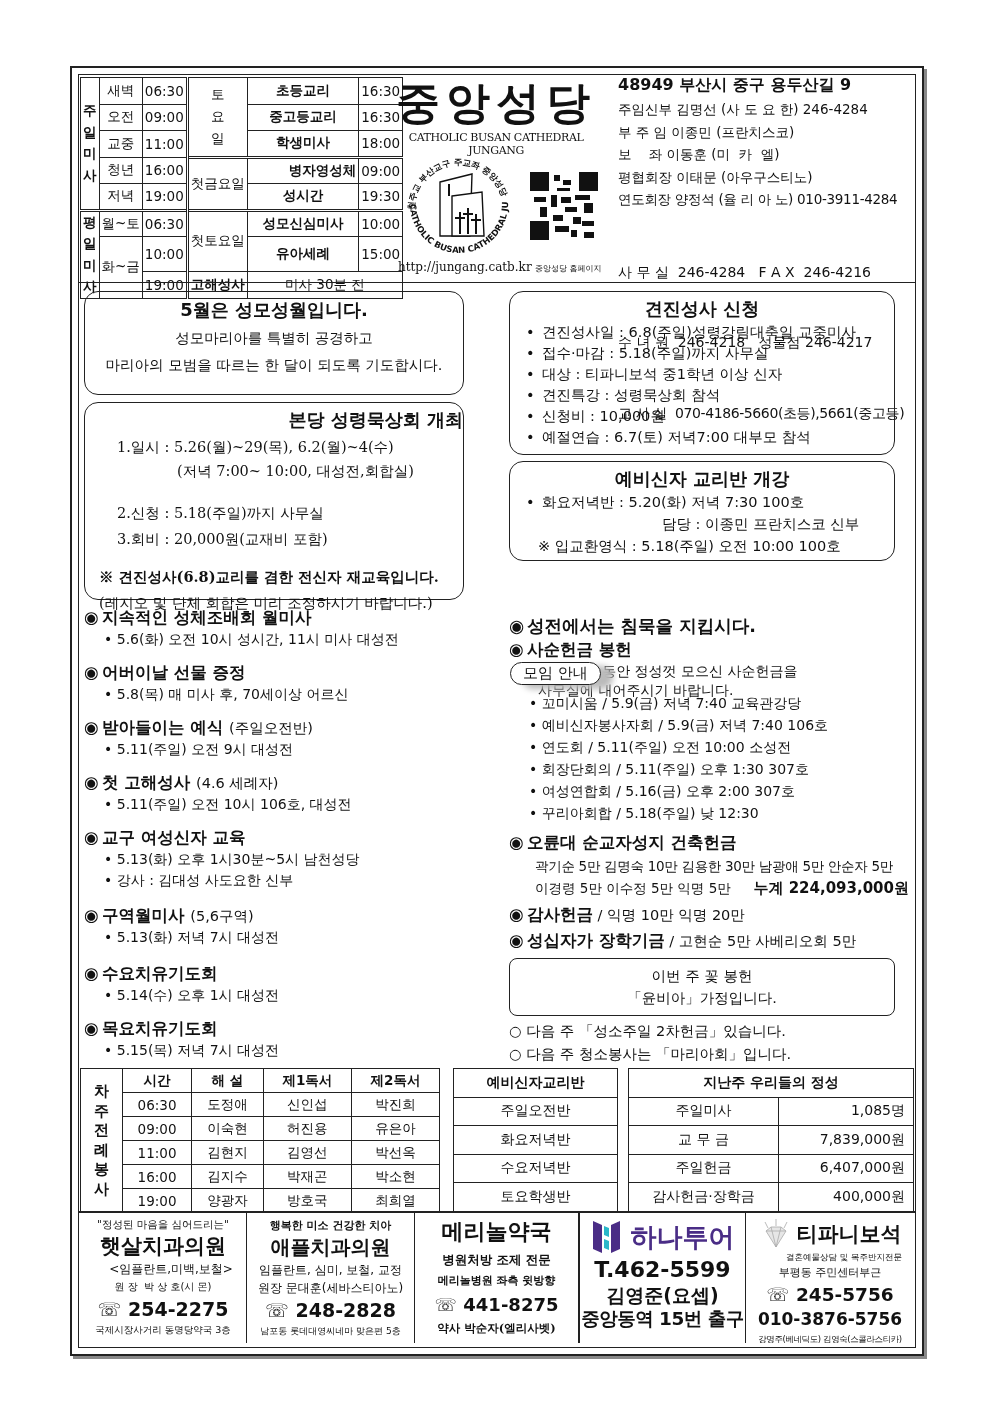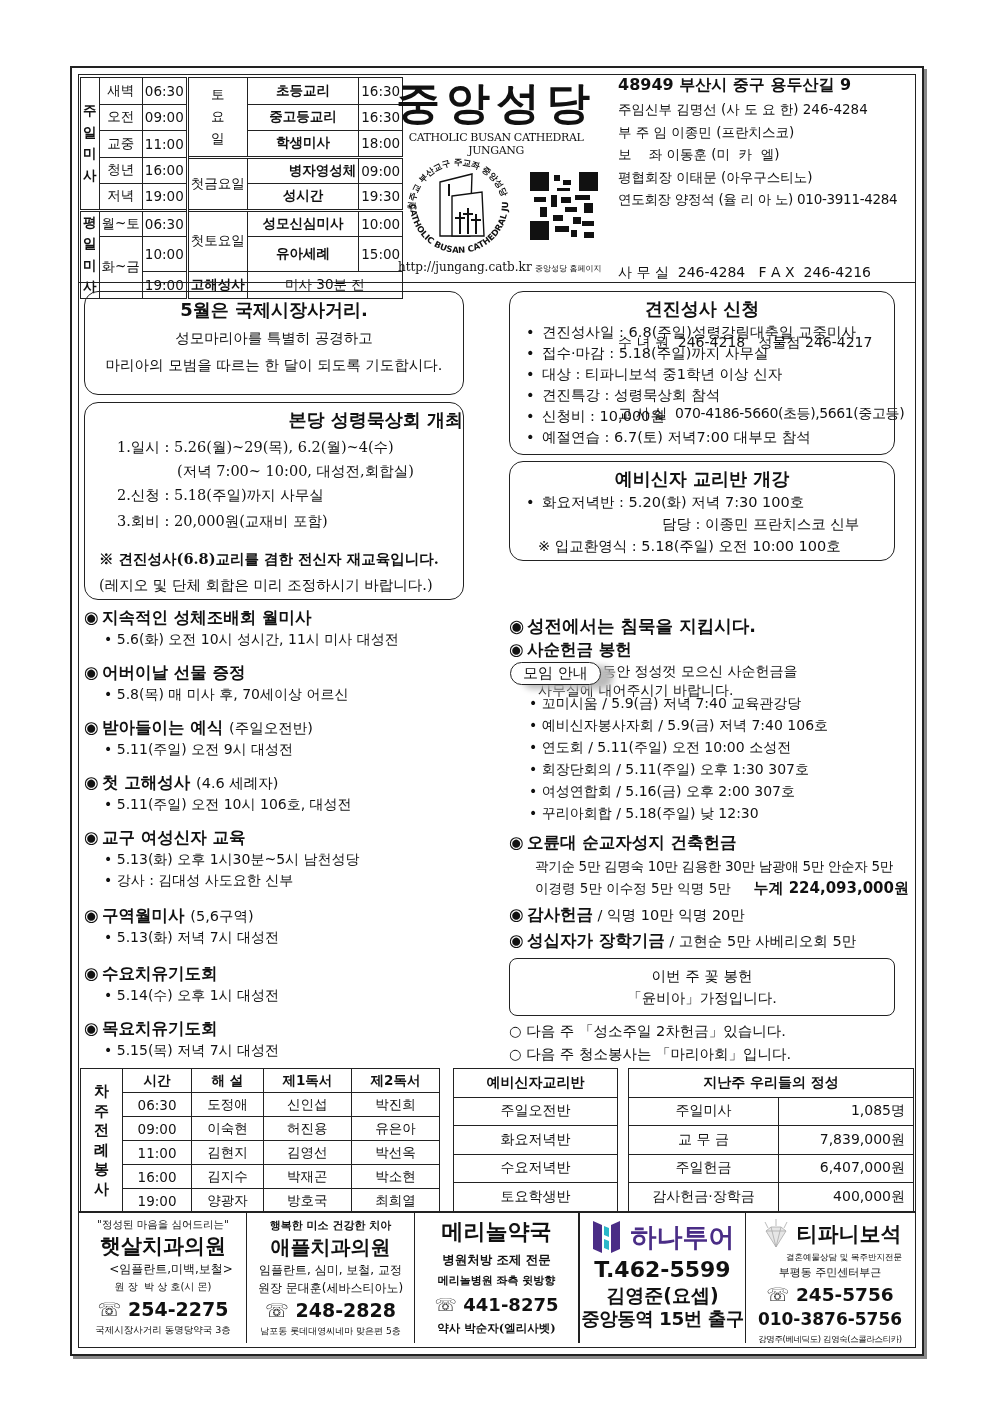--- a/index.html
+++ b/index.html
@@ -155,33 +155,33 @@
   </div>
   <div style="margin-top:3px; font-size:14px; line-height:23.5px; white-space:pre;">
     <div>사 무 실  246-4284   F A X  246-4216</div>
     <div>수 녀 원  246-4218   성물점 246-4217</div>
     <div style="letter-spacing:-0.4px;">교 사 실  070-4186-5660(초등),5661(중고등)</div>
   </div>
 </div>
 <div class="abs" style="left:78px; top:282px; width:838px; border-top:1.5px solid #222;"></div>
 
 <div class="rbox" style="left:84px; top:291px; width:380px; height:104px;">
-  <div class="box-title" style="margin-top:6px;">5월은 국제시장사거리.</div>
+  <div class="box-title" style="margin-top:6px;">5월은 성모성월입니다.</div>
   <div class="box-text" style="text-align:center; margin-top:3px; line-height:27px;">
     <div>성모마리아를 특별히 공경하고</div>
     <div style="white-space:nowrap;">마리아의 모범을 따르는 한 달이 되도록 기도합시다.</div>
   </div>
 </div>
 
 <div class="rbox" style="left:84px; top:402px; width:380px; height:198px;">
   <div class="box-title" style="margin-top:5px;text-align:right;">본당 성령묵상회 개최</div>
   <div class="box-text serif" style="margin-top:2px; font-size:14.5px; line-height:26px; white-space:nowrap;">
     <div style="padding-left:32px;">1.일시 : 5.26(월)~29(목), 6.2(월)~4(수)</div>
     <div style="padding-left:92px; line-height:22px;">(저녁 7:00~ 10:00, 대성전,회합실)</div>
-    <div style="padding-left:32px;">2.신청 : 5.18(주일)까지 사무실</div>
+    <div style="padding-left:32px;margin-top:18px;">2.신청 : 5.18(주일)까지 사무실</div>
     <div style="padding-left:32px;">3.회비 : 20,000원(교재비 포함)</div>
     <div style="padding-left:14px; font-weight:bold;margin-top:12px;">※ 견진성사(6.8)교리를 겸한 전신자 재교육입니다.</div>
     <div style="padding-left:14px;">(레지오 및 단체 회합은 미리 조정하시기 바랍니다.)</div>
   </div>
 </div>
 
 <div class="abs" style="left:84px; top:607px; width:410px;">
   <div style="height:55px;">
     <div class="sec-title"><span class="mark">◉</span><span>지속적인 성체조배회 월미사</span></div>
     <div class="sec-line">5.6(화) 오전 10시 성시간, 11시 미사 대성전</div>

